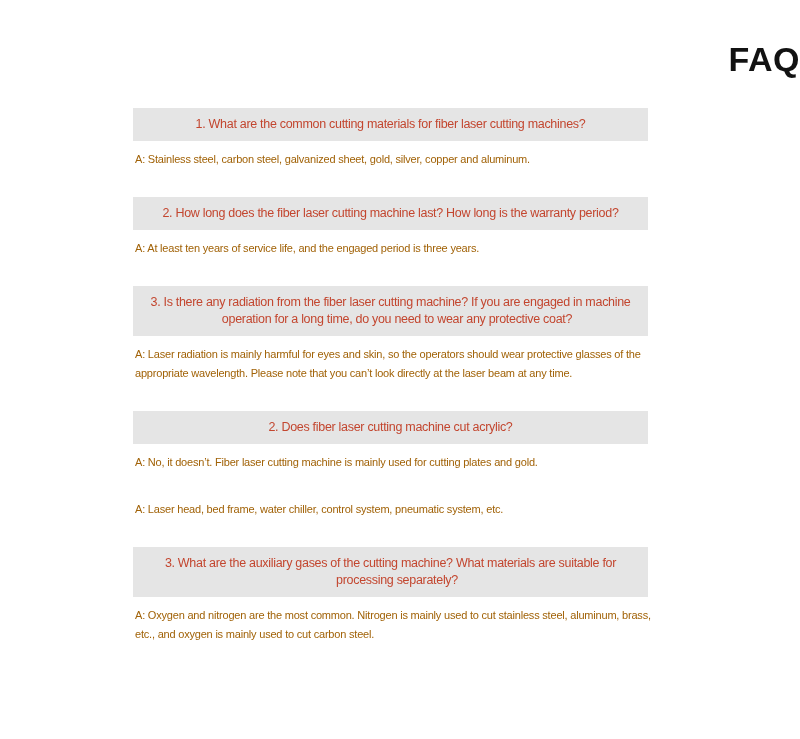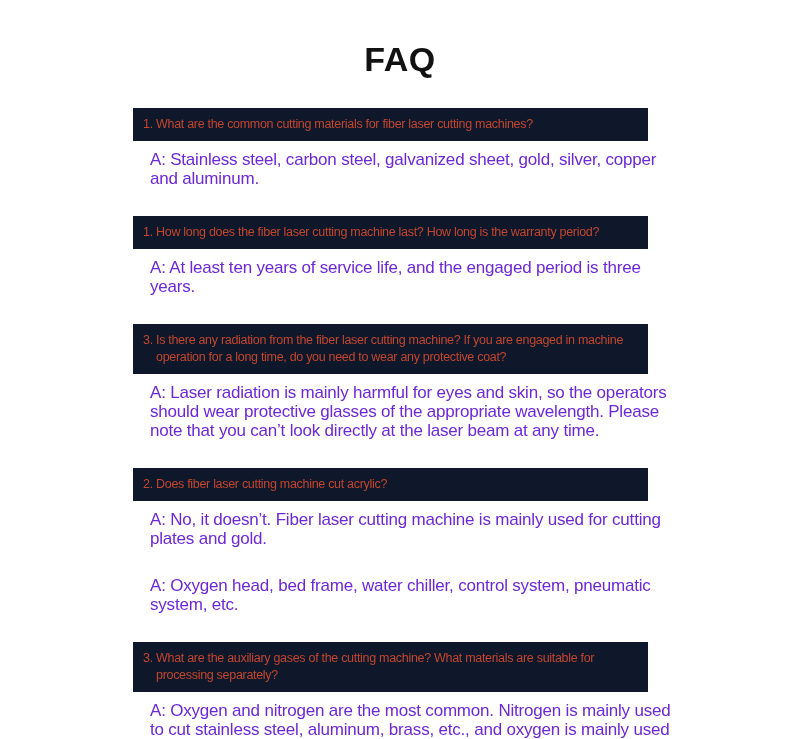--- a/index.html
+++ b/index.html
@@ -10,55 +10,56 @@
   }
   .page {
     width: 800px;
     height: 739px;
     background: #ffffff;
     box-sizing: border-box;
     padding-top: 42px;
     overflow: hidden;
   }
   .page-title {
-    text-align: center;
+    text-align: right;
     font-size: 34px;
     font-weight: bold;
     color: #121212;
     letter-spacing: 0.5px;
     line-height: 1;
     margin: 0 0 32px 0;
   }
   .faq-list {
     width: 518px;
     margin-left: 133px;
   }
   .faq-item {
     margin-bottom: 28px;
   }
   .faq-question {
-    background: #0f172a;
+    background: #e5e5e5;
     padding: 8px 10px 8px 10px;
     box-sizing: border-box;
     width: 515px;
+    text-align: center;
   }
   .faq-question .q-text {
     display: block;
     color: #c3462f;
     font-size: 12.5px;
     letter-spacing: -0.3px;
     line-height: 17px;
     padding-left: 13px;
     text-indent: -13px;
     margin: 0;
   }
   .faq-answer {
-    margin: 9px 0 0 17px;
-    color: #6d28d9;
-    font-size: 17px;
+    margin: 9px 0 0 2px;
+    color: #a16207;
+    font-size: 11px;
     letter-spacing: -0.2px;
     line-height: 19px;
     width: 525px;
   }
 </style>
 </head>
 <body>
 
 <div class="page">
 
@@ -68,41 +69,41 @@
 
     <div class="faq-item">
       <div class="faq-question">
         <span class="q-text">1. What are the common cutting materials for fiber laser cutting machines?</span>
       </div>
       <p class="faq-answer">A: Stainless steel, carbon steel, galvanized sheet, gold, silver, copper and aluminum.</p>
     </div>
 
     <div class="faq-item">
       <div class="faq-question">
-        <span class="q-text">1. How long does the fiber laser cutting machine last? How long is the warranty period?</span>
+        <span class="q-text">2. How long does the fiber laser cutting machine last? How long is the warranty period?</span>
       </div>
       <p class="faq-answer">A: At least ten years of service life, and the engaged period is three years.</p>
     </div>
 
     <div class="faq-item">
       <div class="faq-question">
         <span class="q-text">3. Is there any radiation from the fiber laser cutting machine? If you are engaged in machine operation for a long time, do you need to wear any protective coat?</span>
       </div>
       <p class="faq-answer">A: Laser radiation is mainly harmful for eyes and skin, so the operators should wear protective glasses of the appropriate wavelength. Please note that you can’t look directly at the laser beam at any time.</p>
     </div>
 
     <div class="faq-item">
       <div class="faq-question">
         <span class="q-text">2. Does fiber laser cutting machine cut acrylic?</span>
       </div>
       <p class="faq-answer">A: No, it doesn’t. Fiber laser cutting machine is mainly used for cutting plates and gold.</p>
     </div>
 
     <div class="faq-item">
-      <p class="faq-answer">A: Oxygen head, bed frame, water chiller, control system, pneumatic system, etc.</p>
+      <p class="faq-answer">A: Laser head, bed frame, water chiller, control system, pneumatic system, etc.</p>
     </div>
 
     <div class="faq-item">
       <div class="faq-question">
         <span class="q-text">3. What are the auxiliary gases of the cutting machine? What materials are suitable for processing separately?</span>
       </div>
       <p class="faq-answer">A: Oxygen and nitrogen are the most common. Nitrogen is mainly used to cut stainless steel, aluminum, brass, etc., and oxygen is mainly used to cut carbon steel.</p>
     </div>
 
   </div>

